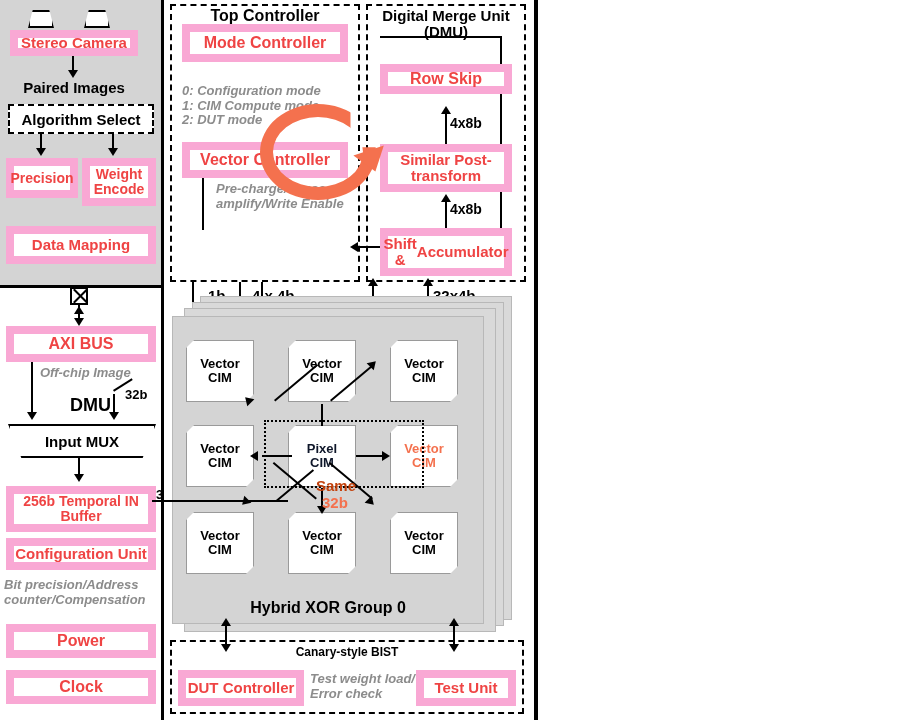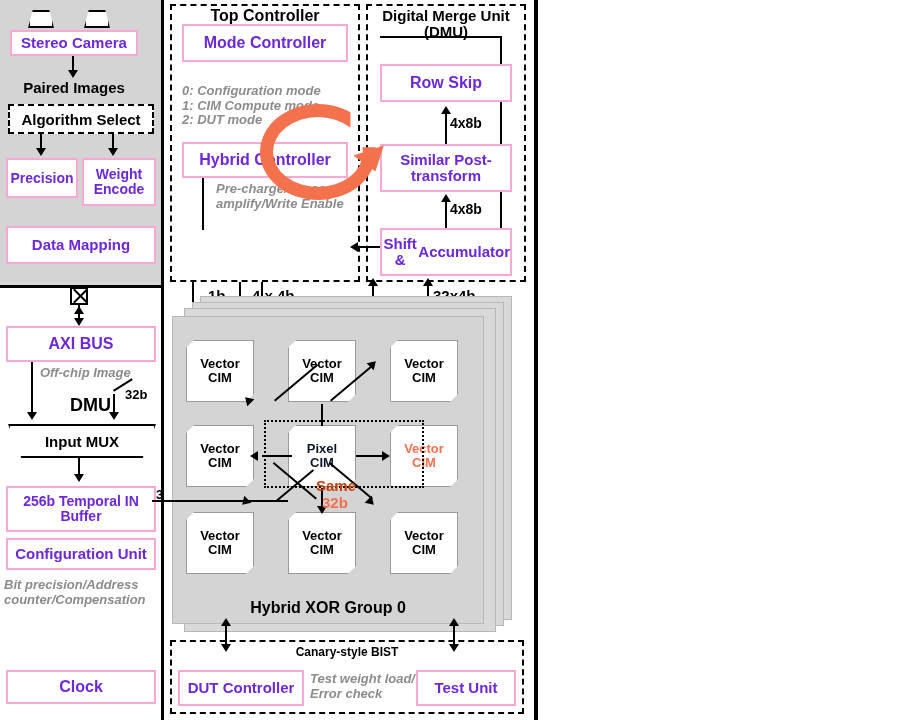--- a/index.html
+++ b/index.html
@@ -9,25 +9,25 @@
     font-family: "Liberation Sans", sans-serif;
     overflow: hidden;
     position: relative;
   }
   .root { position:absolute; inset:0; }
 
   
   .blk {
     position:absolute;
     background:#fff;
-    border:2px solid #f9a8d4;
+    border:8px solid #f9a8d4;
     display:flex; align-items:center; justify-content:center;
     text-align:center;
     font-weight:bold;
-    color:#6d28d9;
+    color:#ef4444;
     line-height:1.05;
   }
   .dashed {
     position:absolute;
     border:2px dashed #000;
     background:transparent;
   }
   .dashedbox {
     position:absolute;
     border:2px dashed #000;
@@ -177,58 +177,59 @@
     </div>
     <div class="lbl" style="left:156px; top:488px; font-size:13px;">32b</div>
 
     <div class="blk" style="left:6px; top:538px; width:150px; height:32px; font-size:15px;">Configuration Unit</div>
 
     <div class="ital" style="left:4px; top:578px; font-size:13px; width:170px;">
       <span>Bit precision/Address</span><br>
       <span>counter/Compensation</span>
     </div>
 
+    <div class="blk" style="left:6px; top:624px; width:150px; height:34px; font-size:16px;">Power</div>
     <div class="blk" style="left:6px; top:670px; width:150px; height:34px; font-size:16px;">Clock</div>
   </div>
 
   <div id="center-panel">
 
     <div class="dashed" style="left:6px; top:4px; width:190px; height:278px;"></div>
     <div class="lbl" style="left:6px; top:8px; width:190px; text-align:center; font-size:16px;">Top Controller</div>
 
     <div class="blk" style="left:18px; top:24px; width:166px; height:38px; font-size:16px;">Mode Controller</div>
 
     <div class="ital" style="left:18px; top:84px; font-size:13px;">
       <span>0: Configuration mode</span><br>
       <span>1: CIM Compute mode</span><br>
       <span>2: DUT mode</span>
     </div>
 
-    <div class="blk" style="left:18px; top:142px; width:166px; height:36px; font-size:16px;">Hybrid Controller</div>
+    <div class="blk" style="left:18px; top:142px; width:166px; height:36px; font-size:16px;">Vector Controller</div>
 
     <div class="ital" style="left:52px; top:182px; font-size:13px;">
       <span>Pre-charge/Sense-</span><br>
       <span>amplify/Write Enable</span>
     </div>
 
     <div class="ln" style="left:38px; top:178px; width:2px; height:52px;"></div>
 
 
     <div class="ln" style="left:196px; top:246px; width:142px; height:2px;"></div>
     <div class="ln" style="left:336px; top:36px; width:2px; height:212px;"></div>
     <div class="ln" style="left:216px; top:36px; width:122px; height:2px;"></div>
     <div class="ah ah-l" style="left:186px; top:242px;"></div>
 
     <div class="dashed" style="left:202px; top:4px; width:160px; height:278px;"></div>
     <div class="lbl" style="left:202px; top:8px; width:160px; text-align:center; font-size:15px;">
       <span>Digital Merge Unit</span><br>
       <span>(DMU)</span>
     </div>
 
-    <div class="blk" style="left:216px; top:64px; width:132px; height:38px; font-size:16px;">Row Skip</div>
+    <div class="blk" style="left:216px; top:64px; width:132px; height:30px; font-size:16px;">Row Skip</div>
 
     <div class="ln" style="left:281px; top:112px; width:2px; height:34px;"></div>
     <div class="ah ah-u" style="left:277px; top:106px;"></div>
     <div class="lbl" style="left:286px; top:116px; font-size:14px;">4x8b</div>
 
     <div class="blk" style="left:216px; top:144px; width:132px; height:48px; font-size:15px; flex-direction:column;">
       <span>Similar Post-</span>
       <span>transform</span>
     </div>
 

